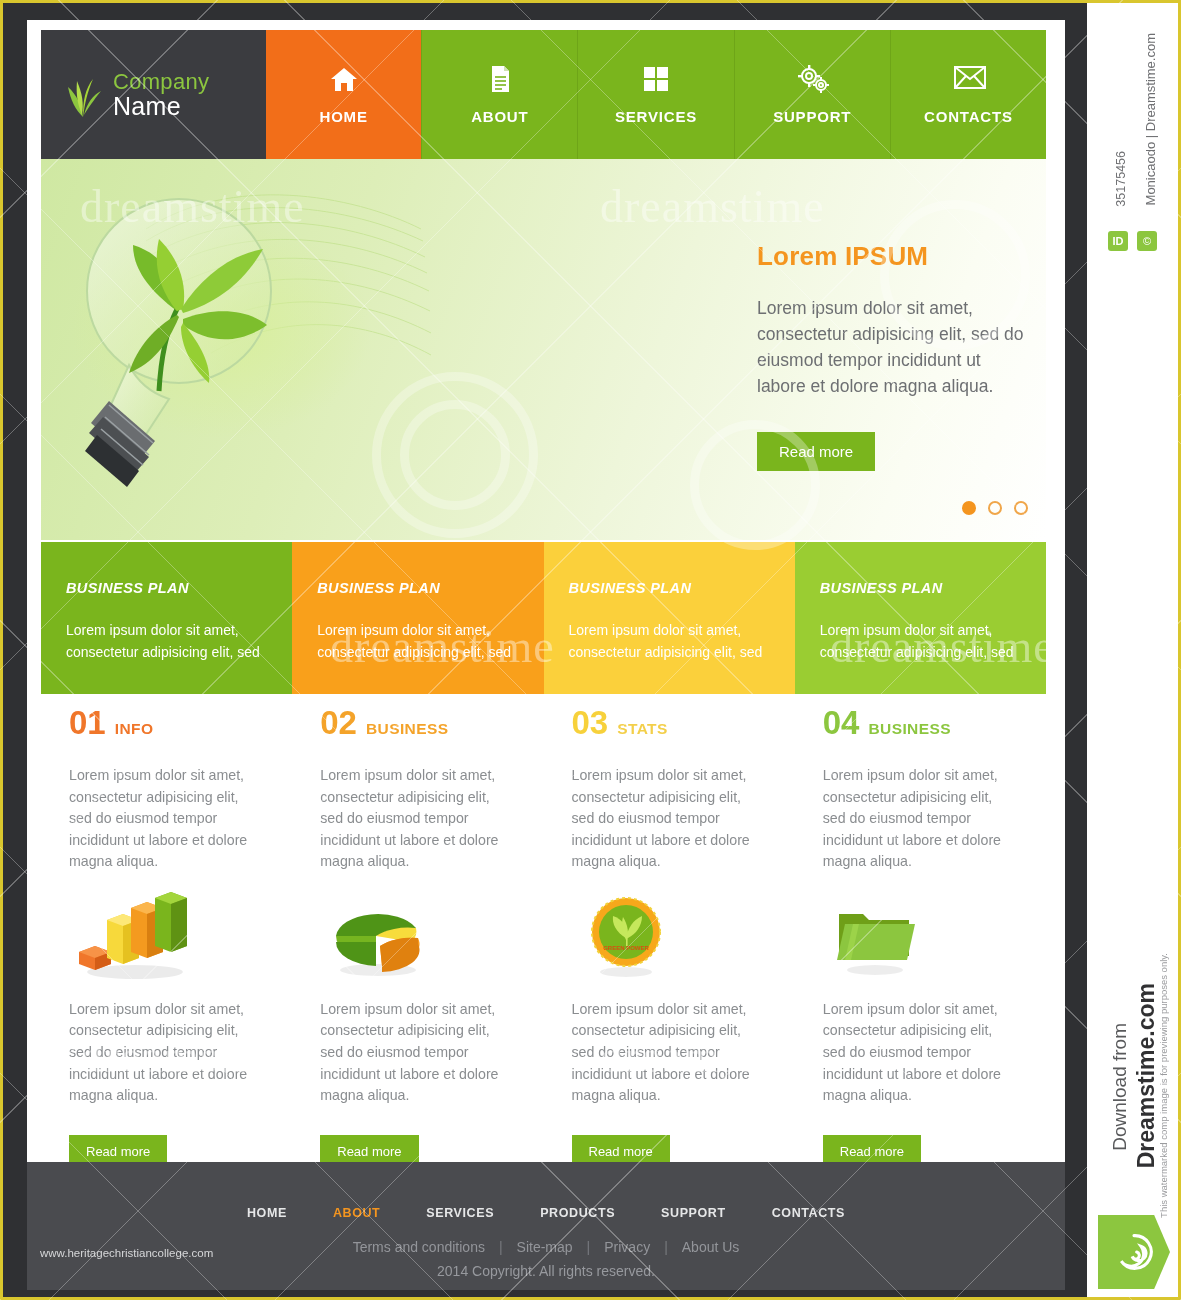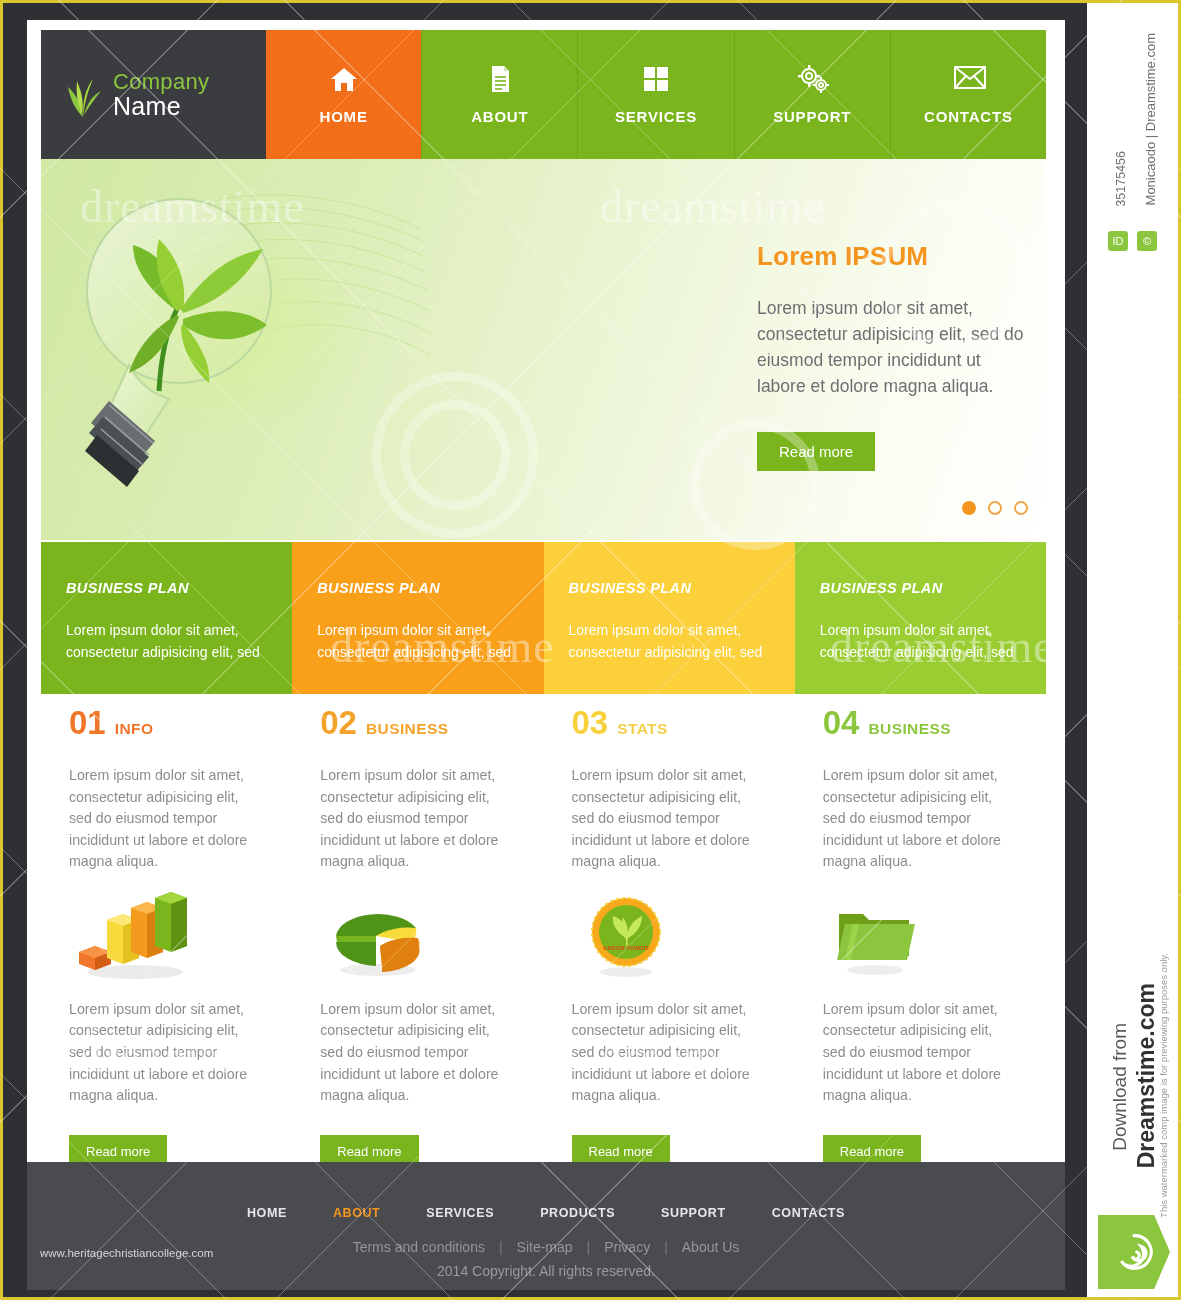--- a/index.html
+++ b/index.html
@@ -483,21 +483,21 @@
     <div class="wm-ring" style="left:372px; top:372px; width:166px; height:166px;"></div>
     <div class="wm-ring" style="left:690px; top:420px; width:130px; height:130px;"></div>
     <div class="wm-ring" style="left:200px; top:880px; width:120px; height:120px;"></div>
     <div class="wm-ring" style="left:880px; top:200px; width:150px; height:150px;"></div>
   </div>
 
   <div class="rail">
 
     <div class="vtext rail-credit">Monicaodo | Dreamstime.com</div>
     <div class="vtext rail-id">35175456</div>
-    <div class="badge" style="left:21px; top:228px;">ID</div>
+    <div class="badge" style="left:21px; top:228px;font-weight:bold;">ID</div>
     <div class="badge" style="left:50px; top:228px;">©</div>
 
     <div class="vtext dl-from">Download from</div>
     <div class="vtext dl-brand">Dreamstime.com</div>
     <div class="vtext dl-note">This watermarked comp image is for previewing purposes only.</div>
 
     <div class="swirl-tab">
       <svg viewBox="0 0 44 44" width="40" height="40">
         <path d="M22 4 A18 18 0 1 1 8 32 A13 13 0 1 0 30 16 A8 8 0 1 1 20 27 A4 4 0 1 0 25 22" fill="none" stroke="#ffffff" stroke-width="3.4" stroke-linecap="round"></path>
       </svg>

